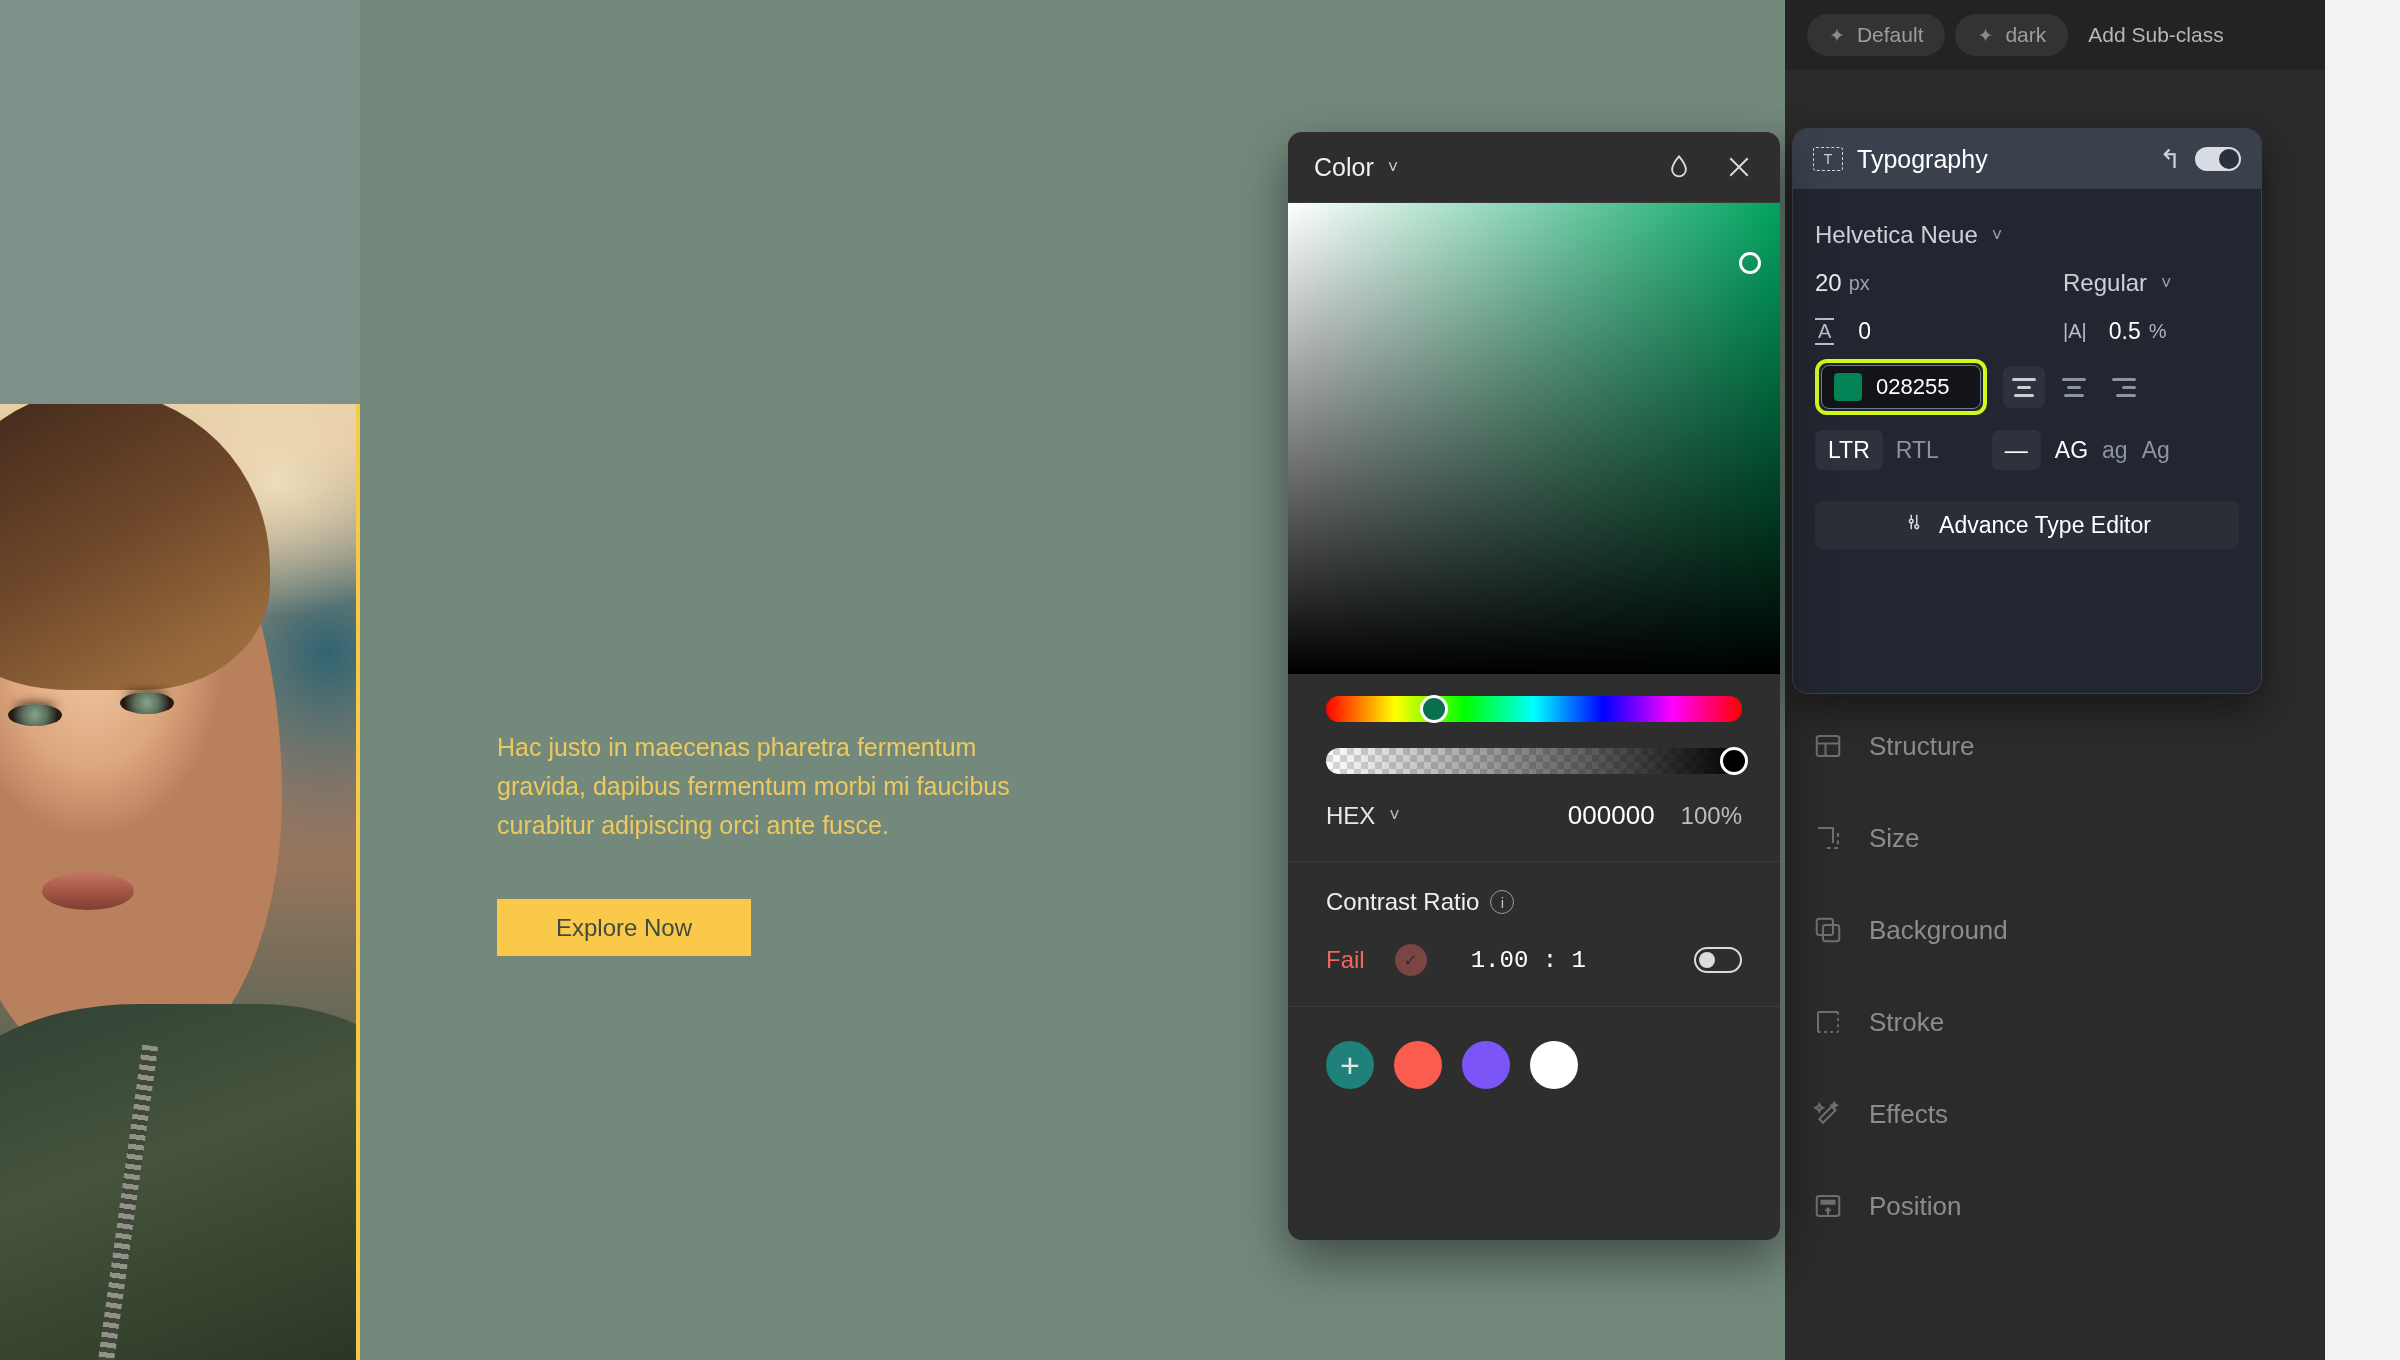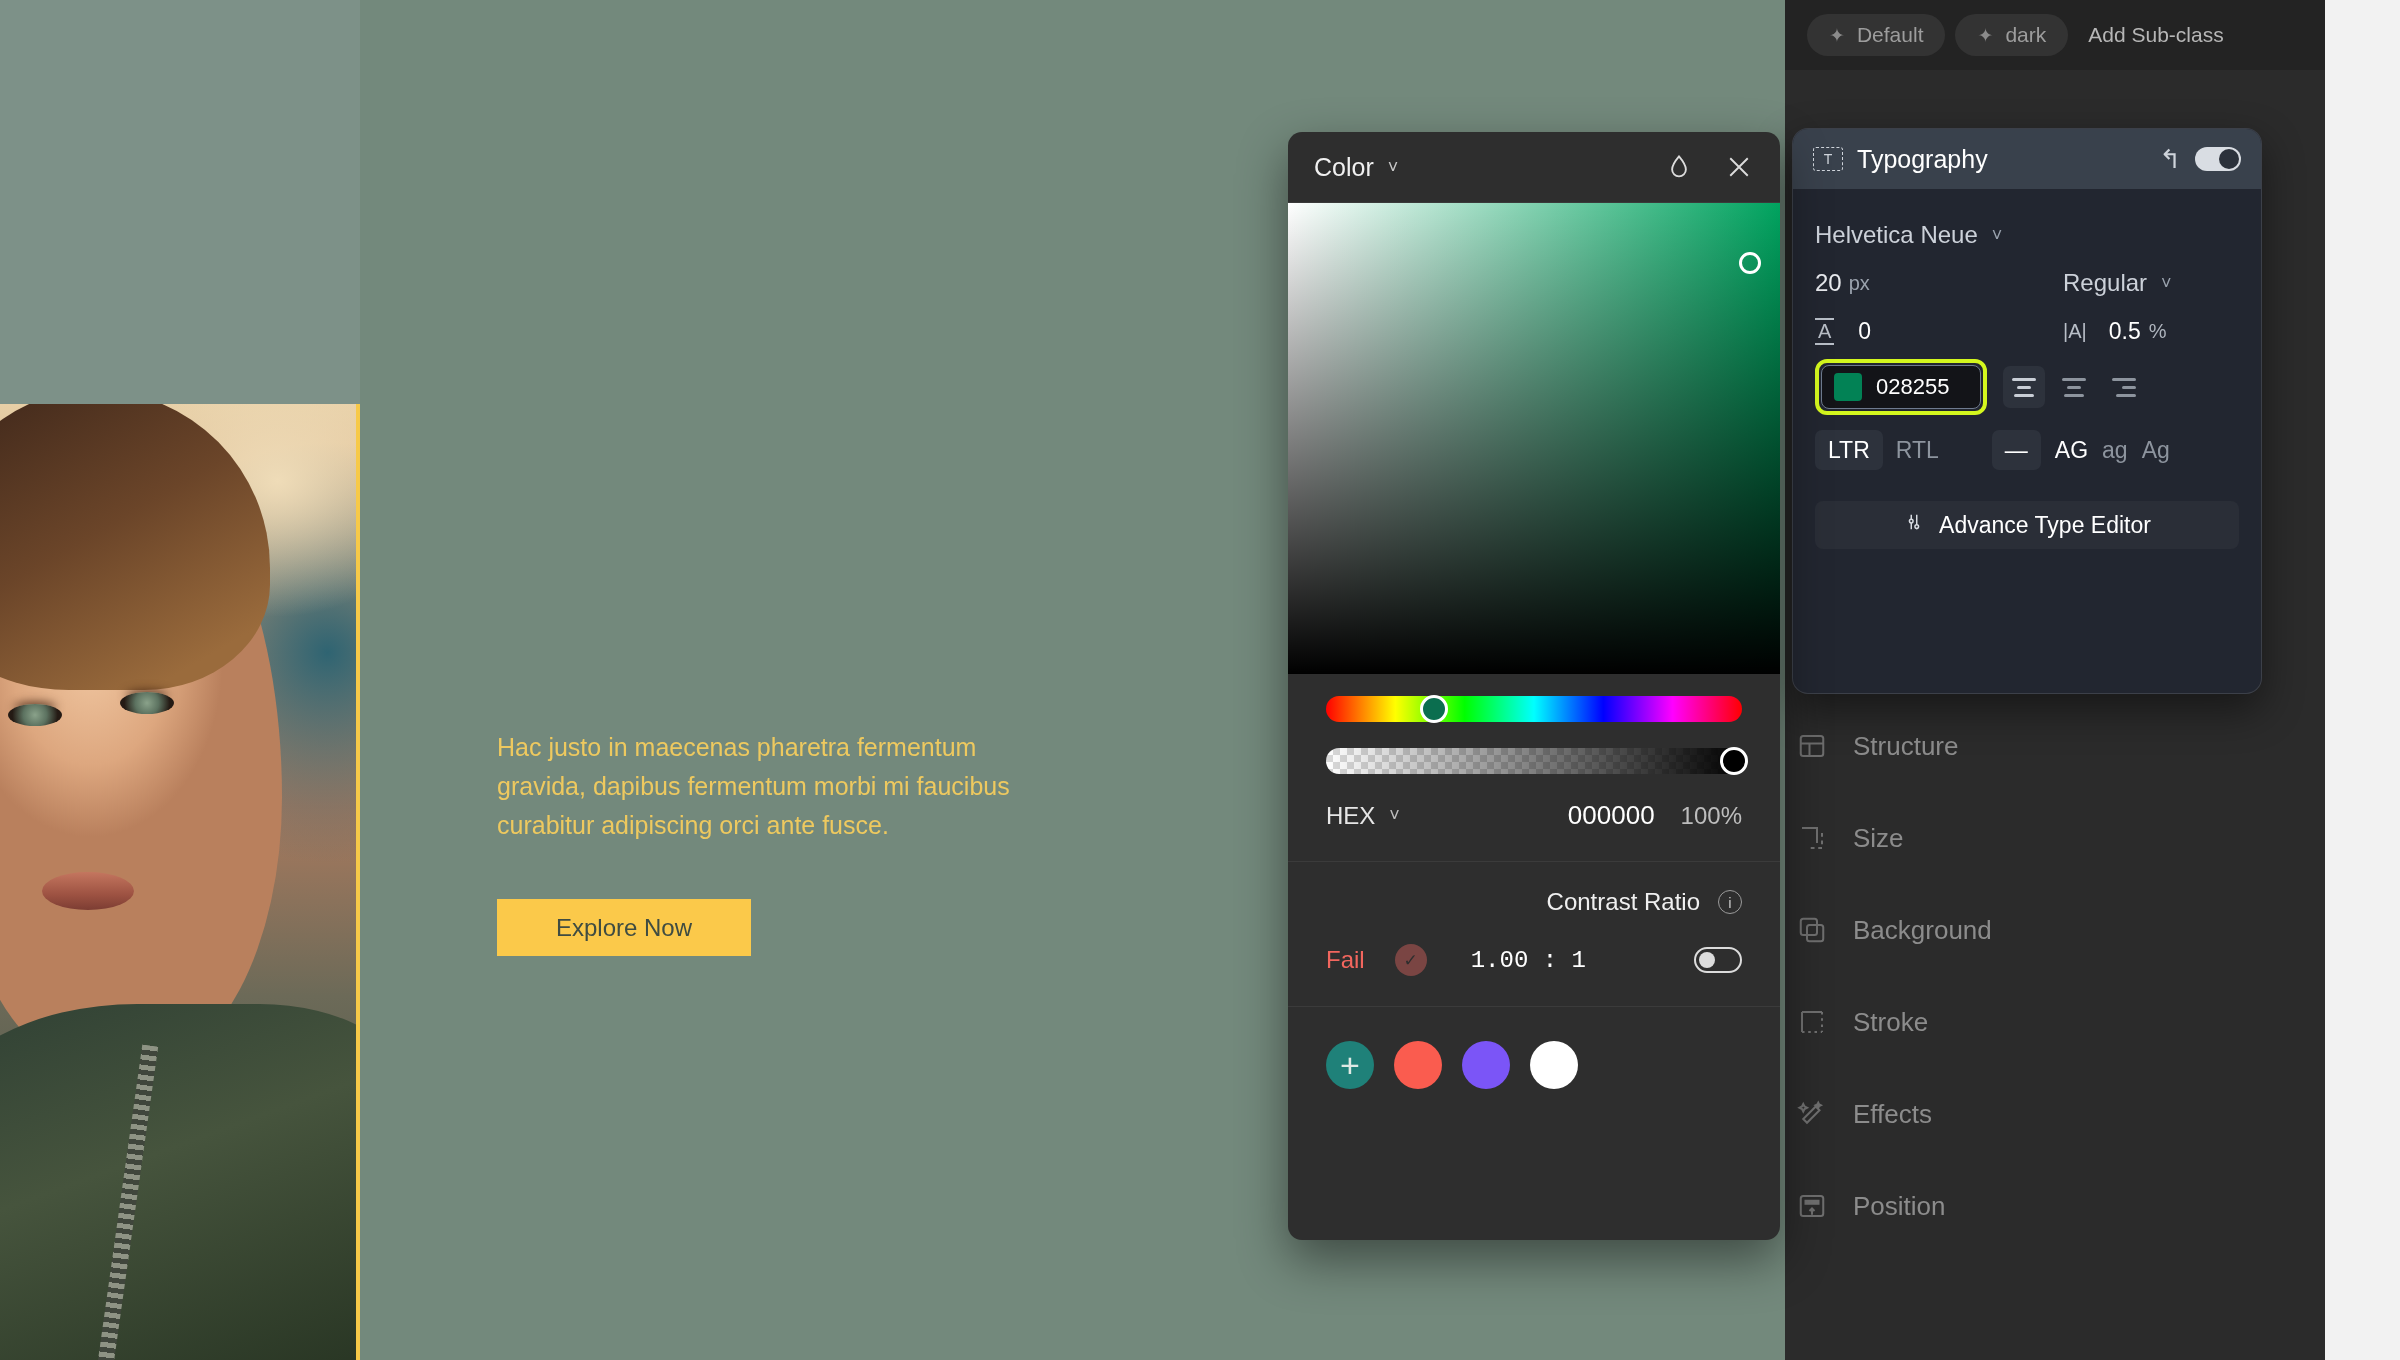--- a/index.html
+++ b/index.html
@@ -98,21 +98,21 @@
     display: flex; align-items: center; gap: 12px;
     height: 42px; padding: 0 22px; border-radius: 21px;
     background: #333333; color: #9d9d9d; font-size: 21px; cursor: pointer;
   }
   .chip .dia { color: #8b8b8b; font-size: 19px; }
   .add-sub { color: #b6b6b6; font-size: 21px; padding: 0 10px; cursor: pointer; }
 
   .rail-list { position: absolute; left: 0; top: 700px; width: 540px; }
   .rail-item {
     display: flex; align-items: center; gap: 26px;
-    height: 92px; padding-left: 12px; color: #8c8c8c; font-size: 26px; cursor: pointer;
+    height: 92px; padding-left: 28px; color: #8c8c8c; font-size: 26px; cursor: pointer;
   }
   .rail-item .ico { width: 30px; height: 30px; flex: 0 0 30px; opacity: .62; }
 
   
   .typo {
     position: absolute; left: 1792px; top: 128px; width: 470px; height: 566px;
     background: #222630; border-radius: 16px;
     border: 1px solid rgba(255,255,255,.12);
     box-shadow: 0 16px 40px rgba(0,0,0,.45);
     overflow: hidden;
@@ -229,21 +229,21 @@
   }
   .hex-row .lbl { color: #e6e6e6; font-size: 24px; }
   .hex-row .cv { color: #c0c0c0; font-size: 18px; margin-left: 14px; }
   .hex-row .sp { flex: 1; }
   .hex-row .val { color: #ffffff; font-size: 26px; font-family: "Liberation Sans", sans-serif; }
   .hex-row .op { color: #bdbdbd; font-size: 24px; margin-left: 26px; }
 
   .divider { height: 1px; background: #3b3b3b; margin: 30px 0 0 0; }
 
   .contrast { padding: 26px 38px 0 38px; }
-  .contrast .hd { display: flex; align-items: center; gap: 18px; justify-content: flex-end; }
+  .contrast .hd { display: flex; align-items: center; gap: 11px; }
   .contrast .hd .t { color: #f0f0f0; font-size: 24px; }
   .info {
     width: 24px; height: 24px; border-radius: 50%; border: 1.6px solid #9b9b9b;
     color: #c5c5c5; font-size: 15px; display: flex; align-items: center; justify-content: center;
     cursor: pointer;
   }
   .contrast .rr { display: flex; align-items: center; margin-top: 28px; }
   .contrast .fail { color: #f2665e; font-size: 24px; }
   .badge {
     width: 32px; height: 32px; border-radius: 50%; background: #7a4543; margin-left: 30px;

